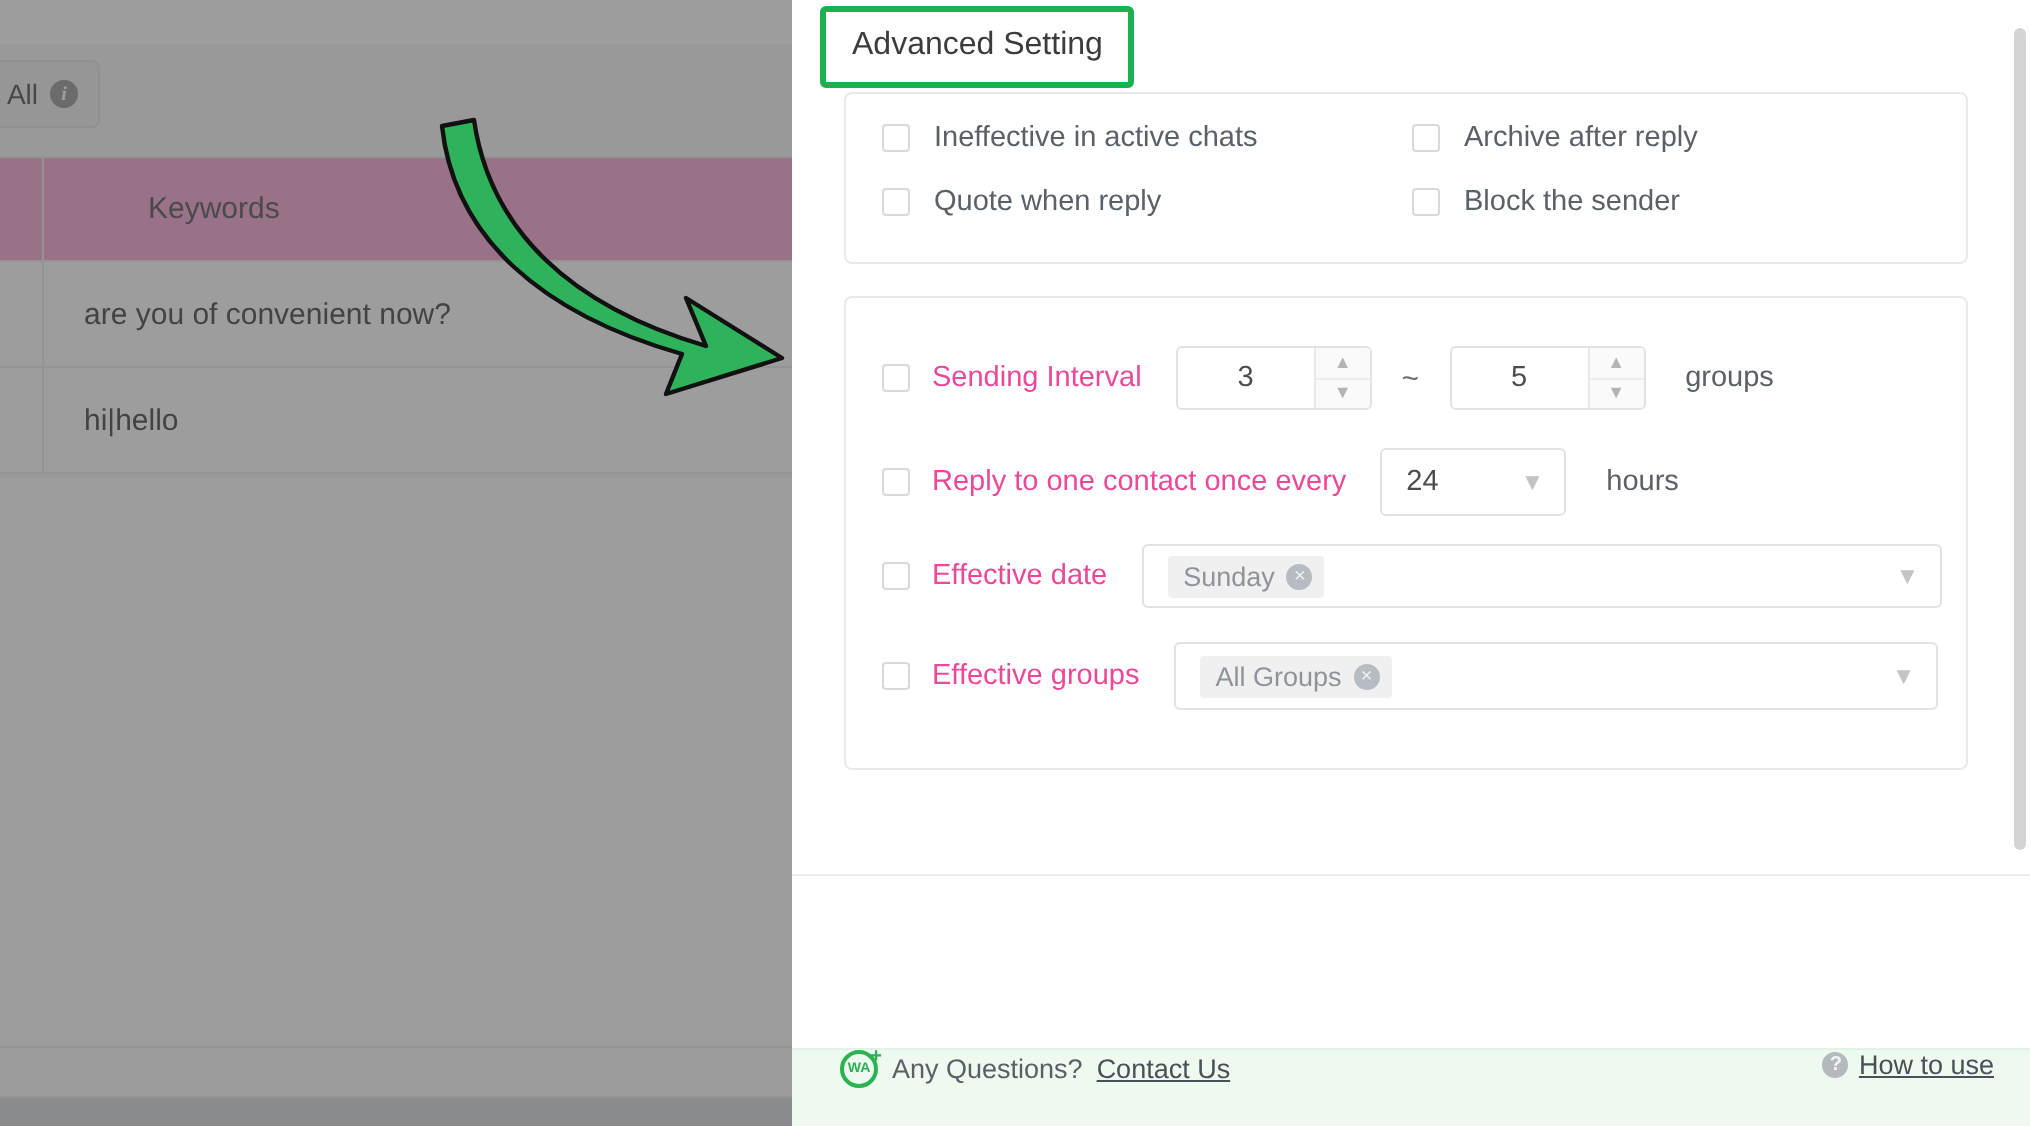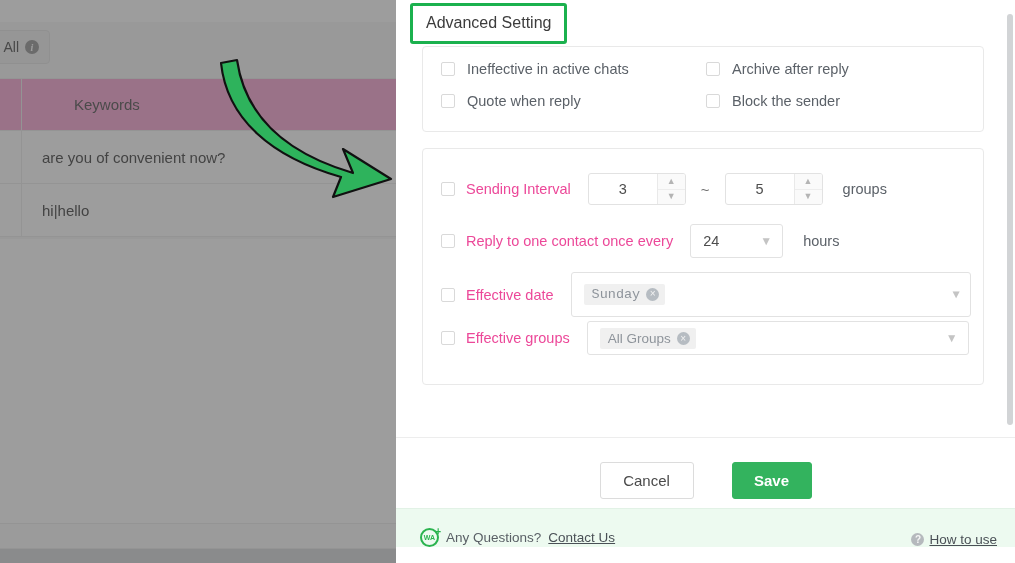--- a/index.html
+++ b/index.html
@@ -233,21 +233,21 @@
     color: #4d4d4d;
     flex: 1;
   }
   .select .chev {
     color: #c4c4c4;
     font-size: 12px;
     margin-left: 10px;
     line-height: 1;
   }
   #select-hours { width: 93px; }
-  #select-date   { width: 400px; height: 45px; font-family: Liberation Mono, monospace; }
+  #select-date   { width: 400px; height: 32px; }
   #select-groups { width: 382px; height: 34px; }
 
   .tag {
     display: inline-flex; align-items: center; gap: 6px;
     background: #f0f0f0;
     border-radius: 2px;
     padding: 3px 6px 3px 8px;
     font-size: 13.5px;
     color: #8e949b;
   }
@@ -297,25 +297,25 @@
   }
   #btn-save {
     width: 80px; height: 37px;
     background: #33b35e;
     border: 1px solid #33b35e;
     color: #ffffff;
     font-weight: bold;
   }
 
   #help-bar {
-    position: absolute; left: 0; top: 508px;
+    position: absolute; left: 0; top: 524px;
     width: 619px; height: 39px;
     background: #edfaf0;
     border-top: 1px solid #e2f2e6;
-    display: flex; align-items: flex-end;
+    display: flex; align-items: flex-start;
     padding: 0 18px 0 24px;
   }
   #help-left { display: flex; align-items: center; gap: 7px; }
   #wa-logo {
     width: 19px; height: 19px; border-radius: 50%;
     border: 2px solid #2bb34f;
     color: #2bb34f;
     font-size: 7px; font-weight: bold;
     display: flex; align-items: center; justify-content: center;
     position: relative;
@@ -483,24 +483,20 @@
           </span>
           <span class="chev">▼</span>
         </span>
       </div>
 
     </div>
   </div>
 
   <div id="dialog-divider"></div>
 
-  <div id="dialog-footer">
-    <button class="btn" id="btn-cancel">Cancel</button>
-    <button class="btn" id="btn-save">Save</button>
-  </div>
 
   <div id="help-bar">
     <div id="help-left">
       <span id="wa-logo">WA</span>
       <span class="help-text">Any Questions?</span>
       <a class="help-link">Contact Us</a>
     </div>
     <div id="help-right">
       <span id="q-icon">?</span>
       <a class="help-link">How to use</a>

